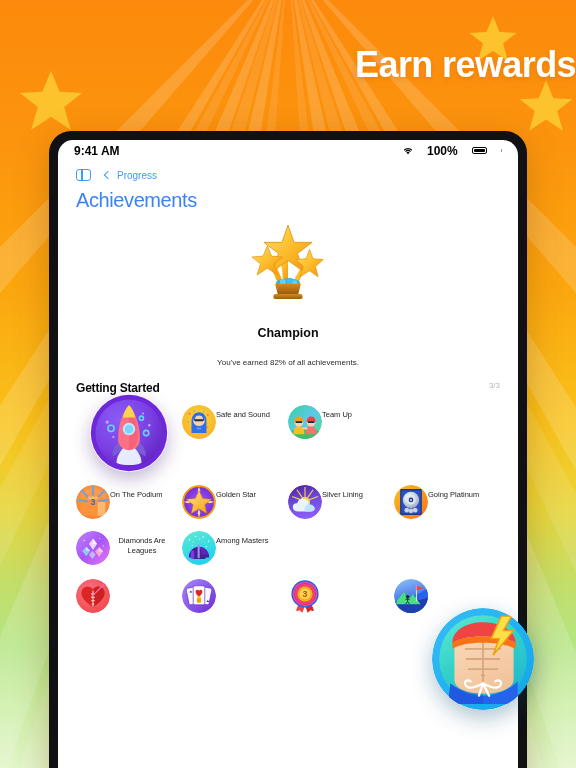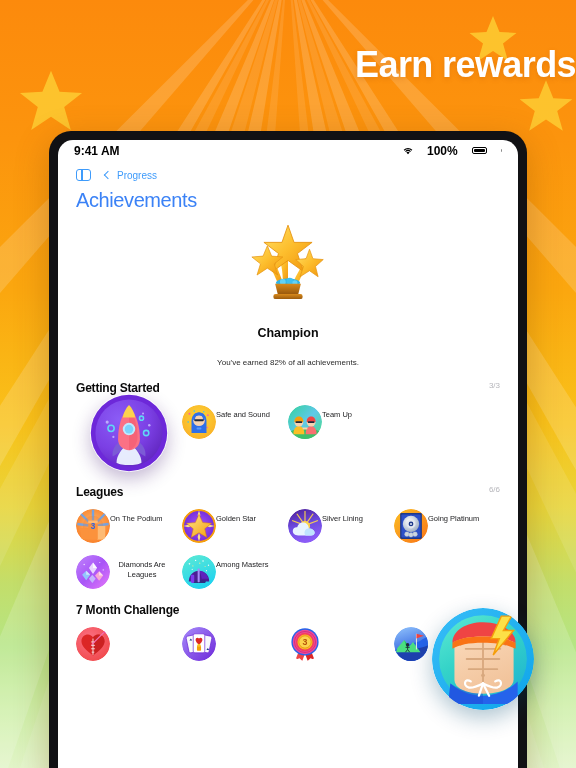--- a/index.html
+++ b/index.html
@@ -302,24 +302,20 @@
             </svg>
           </div>
           <span class="badge-label">Team Up</span>
         </div>
 
         <div class="cell"></div>
       </div>
     </div>
 
     <div class="section">
-      <div class="section-head">
-        <span class="section-title">Leagues</span>
-        <span class="section-count">6/6</span>
-      </div>
       <div class="grid">
 
         <div class="cell">
           <div class="badge">
             <svg viewBox="0 0 100 100">
               <defs>
                   <radialGradient id="pdBg" cx="0.5" cy="0.45" r="0.7">
                 <stop offset="0" stop-color="#FDBA74"></stop>
                     <stop offset="1" stop-color="#F97316"></stop>
                   </radialGradient>
@@ -489,24 +485,20 @@
           </div>
           <span class="badge-label">Among Masters</span>
         </div>
 
         <div class="cell"></div>
         <div class="cell"></div>
       </div>
     </div>
 
     <div class="section">
-      <div class="section-head">
-        <span class="section-title">7 Month Challenge</span>
-        <span class="section-count"></span>
-      </div>
       <div class="grid">
 
         <div class="cell">
           <div class="badge">
             <svg viewBox="0 0 100 100">
               <defs>
                   <radialGradient id="haBg" cx="0.4" cy="0.35" r="0.8">
                 <stop offset="0" stop-color="#FB7185"></stop>
                     <stop offset="1" stop-color="#EF4444"></stop>
                   </radialGradient>

